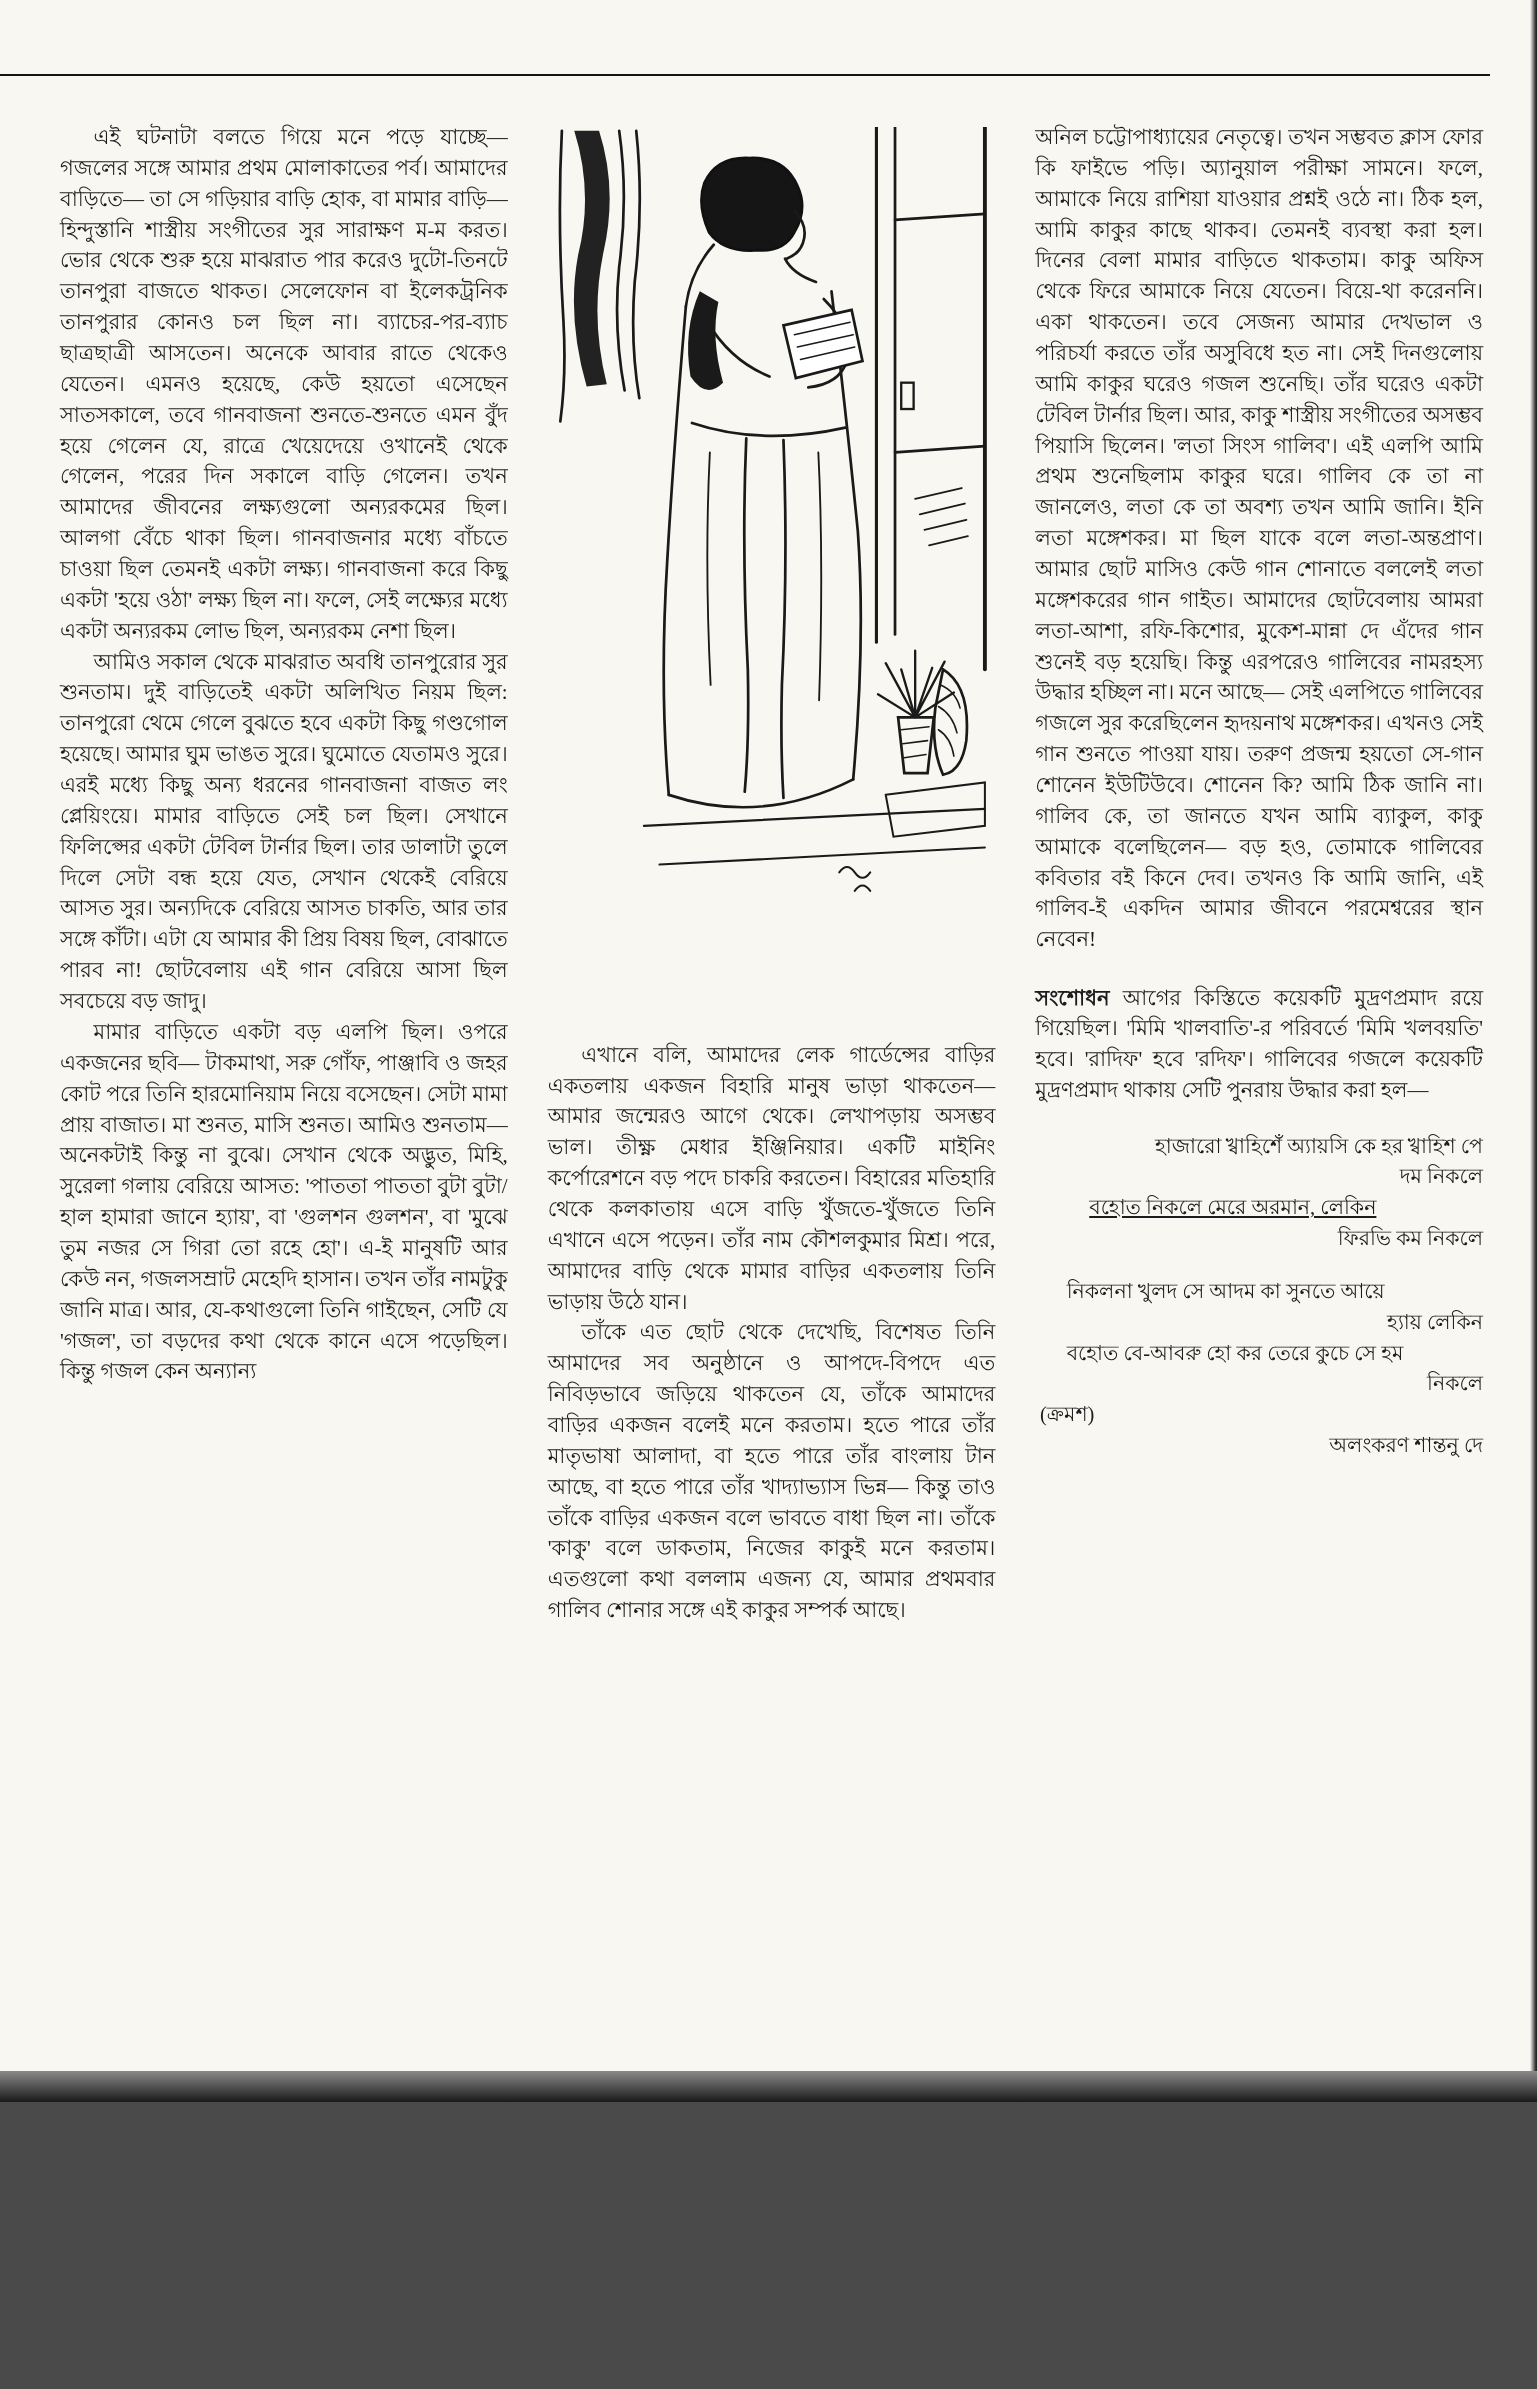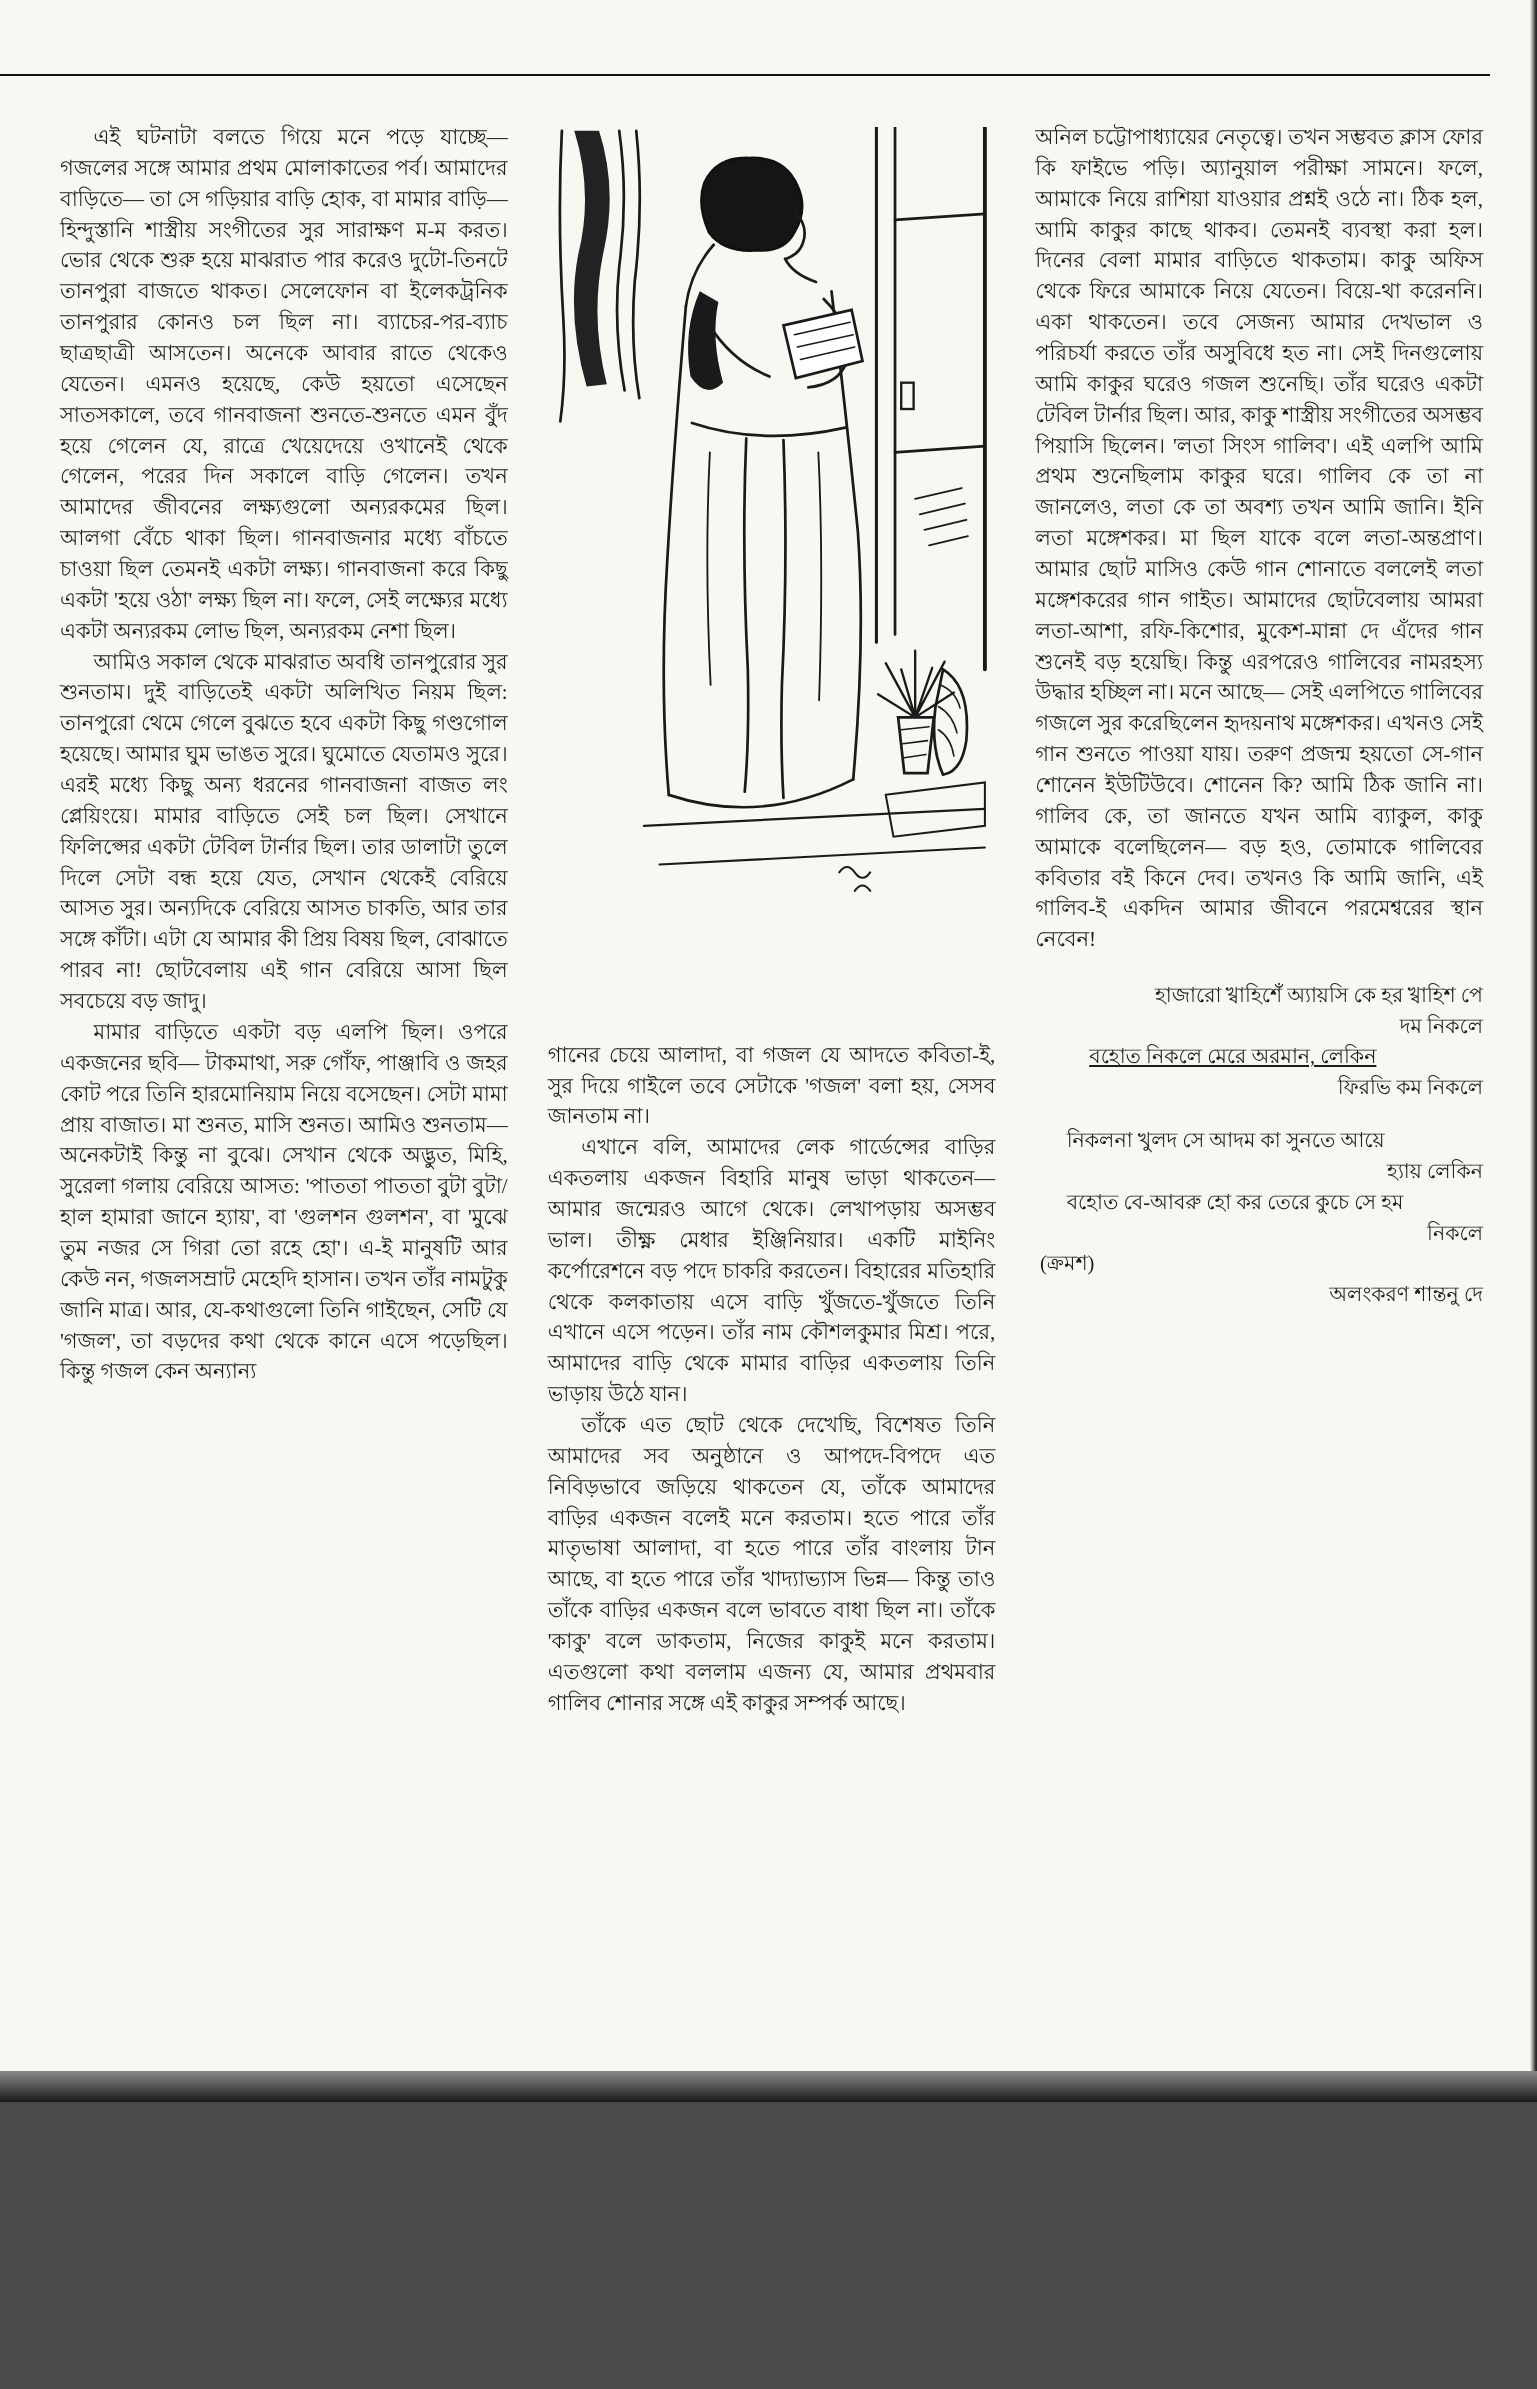--- a/index.html
+++ b/index.html
@@ -100,31 +100,33 @@
           <path d="M506,700 Q542,722 536,792 Q530,832 506,836 Q490,800 496,750 Z"></path>
           <path d="M502,720 q20,8 26,30 M500,748 q18,10 24,34 M500,778 q16,10 20,34" stroke-width="2"></path>
 
           <path d="M120,902 L560,880" stroke-width="3"></path>
           <path d="M140,952 L560,930" stroke-width="2.6"></path>
           <path d="M432,862 L560,846 L560,902 L442,916 Z" stroke-width="2.6"></path>
           <path d="M372,962 q10,-14 20,0 q10,14 20,0 M392,986 q10,-14 20,0" stroke-width="2.6"></path>
         </svg>
       </div>
       <div>
-          <p class="para noindent">গানের চেয়ে আলাদা, বা গজল যে আদতে কবিতা-ই, সুর দিয়ে গাইলে তবে সেটাকে 'গজল' বলা হয়, সেসব জানতাম না।</p>
           <p class="para">এখানে বলি, আমাদের লেক গার্ডেন্সের বাড়ির একতলায় একজন বিহারি মানুষ ভাড়া থাকতেন— আমার জন্মেরও আগে থেকে। লেখাপড়ায় অসম্ভব ভাল। তীক্ষ্ণ মেধার ইঞ্জিনিয়ার। একটি মাইনিং কর্পোরেশনে বড় পদে চাকরি করতেন। বিহারের মতিহারি থেকে কলকাতায় এসে বাড়ি খুঁজতে-খুঁজতে তিনি এখানে এসে পড়েন। তাঁর নাম কৌশলকুমার মিশ্র। পরে, আমাদের বাড়ি থেকে মামার বাড়ির একতলায় তিনি ভাড়ায় উঠে যান।</p>
           <p class="para">তাঁকে এত ছোট থেকে দেখেছি, বিশেষত তিনি আমাদের সব অনুষ্ঠানে ও আপদে-বিপদে এত নিবিড়ভাবে জড়িয়ে থাকতেন যে, তাঁকে আমাদের বাড়ির একজন বলেই মনে করতাম। হতে পারে তাঁর মাতৃভাষা আলাদা, বা হতে পারে তাঁর বাংলায় টান আছে, বা হতে পারে তাঁর খাদ্যাভ্যাস ভিন্ন— কিন্তু তাও তাঁকে বাড়ির একজন বলে ভাবতে বাধা ছিল না। তাঁকে 'কাকু' বলে ডাকতাম, নিজের কাকুই মনে করতাম। এতগুলো কথা বললাম এজন্য যে, আমার প্রথমবার গালিব শোনার সঙ্গে এই কাকুর সম্পর্ক আছে।</p>
         </div>
     </div>
 
     <div class="col">
       <div>
           <p class="para noindent">অনিল চট্টোপাধ্যায়ের নেতৃত্বে। তখন সম্ভবত ক্লাস ফোর কি ফাইভে পড়ি। অ্যানুয়াল পরীক্ষা সামনে। ফলে, আমাকে নিয়ে রাশিয়া যাওয়ার প্রশ্নই ওঠে না। ঠিক হল, আমি কাকুর কাছে থাকব। তেমনই ব্যবস্থা করা হল। দিনের বেলা মামার বাড়িতে থাকতাম। কাকু অফিস থেকে ফিরে আমাকে নিয়ে যেতেন। বিয়ে-থা করেননি। একা থাকতেন। তবে সেজন্য আমার দেখভাল ও পরিচর্যা করতে তাঁর অসুবিধে হত না। সেই দিনগুলোয় আমি কাকুর ঘরেও গজল শুনেছি। তাঁর ঘরেও একটা টেবিল টার্নার ছিল। আর, কাকু শাস্ত্রীয় সংগীতের অসম্ভব পিয়াসি ছিলেন। 'লতা সিংস গালিব'। এই এলপি আমি প্রথম শুনেছিলাম কাকুর ঘরে। গালিব কে তা না জানলেও, লতা কে তা অবশ্য তখন আমি জানি। ইনি লতা মঙ্গেশকর। মা ছিল যাকে বলে লতা-অন্তপ্রাণ। আমার ছোট মাসিও কেউ গান শোনাতে বললেই লতা মঙ্গেশকরের গান গাইত। আমাদের ছোটবেলায় আমরা লতা-আশা, রফি-কিশোর, মুকেশ-মান্না দে এঁদের গান শুনেই বড় হয়েছি। কিন্তু এরপরেও গালিবের নামরহস্য উদ্ধার হচ্ছিল না। মনে আছে— সেই এলপিতে গালিবের গজলে সুর করেছিলেন হৃদয়নাথ মঙ্গেশকর। এখনও সেই গান শুনতে পাওয়া যায়। তরুণ প্রজন্ম হয়তো সে-গান শোনেন ইউটিউবে। শোনেন কি? আমি ঠিক জানি না। গালিব কে, তা জানতে যখন আমি ব্যাকুল, কাকু আমাকে বলেছিলেন— বড় হও, তোমাকে গালিবের কবিতার বই কিনে দেব। তখনও কি আমি জানি, এই গালিব-ই একদিন আমার জীবনে পরমেশ্বরের স্থান নেবেন!</p>
         </div>
 
+      <p class="para noindent correction">
+        <strong>সংশোধন</strong><span> আগের কিস্তিতে কয়েকটি মুদ্রণপ্রমাদ রয়ে গিয়েছিল। 'মিমি খালবাতি'-র পরিবর্তে 'মিমি খলবয়তি' হবে। 'রাদিফ' হবে 'রদিফ'। গালিবের গজলে কয়েকটি মুদ্রণপ্রমাদ থাকায় সেটি পুনরায় উদ্ধার করা হল—</span>
+      </p>
 
       <div class="verse">
           <p class="para" style="text-align: right; text-indent: 0px; padding-left: 1.3em;">হাজারো খ্বাহিশেঁ অ্যায়সি কে হর খ্বাহিশ পে</p>
           <p class="para" style="text-align: right; text-indent: 0px;">দম নিকলে</p>
           <p class="para" style="text-align: left; text-indent: 0px; padding-left: 2.4em; text-decoration: underline;">বহোত নিকলে মেরে অরমান, লেকিন</p>
           <p class="para" style="text-align: right; text-indent: 0px;">ফিরভি কম নিকলে</p>
           <p class="para" style="text-align: left; text-indent: 0px;"></p>
           <p class="para" style="text-align: left; text-indent: 0px; padding-left: 1.3em;">নিকলনা খুলদ সে আদম কা সুনতে আয়ে</p>
           <p class="para" style="text-align: right; text-indent: 0px;">হ্যায় লেকিন</p>
           <p class="para" style="text-align: left; text-indent: 0px; padding-left: 1.3em;">বহোত বে-আবরু হো কর তেরে কুচে সে হম</p>

